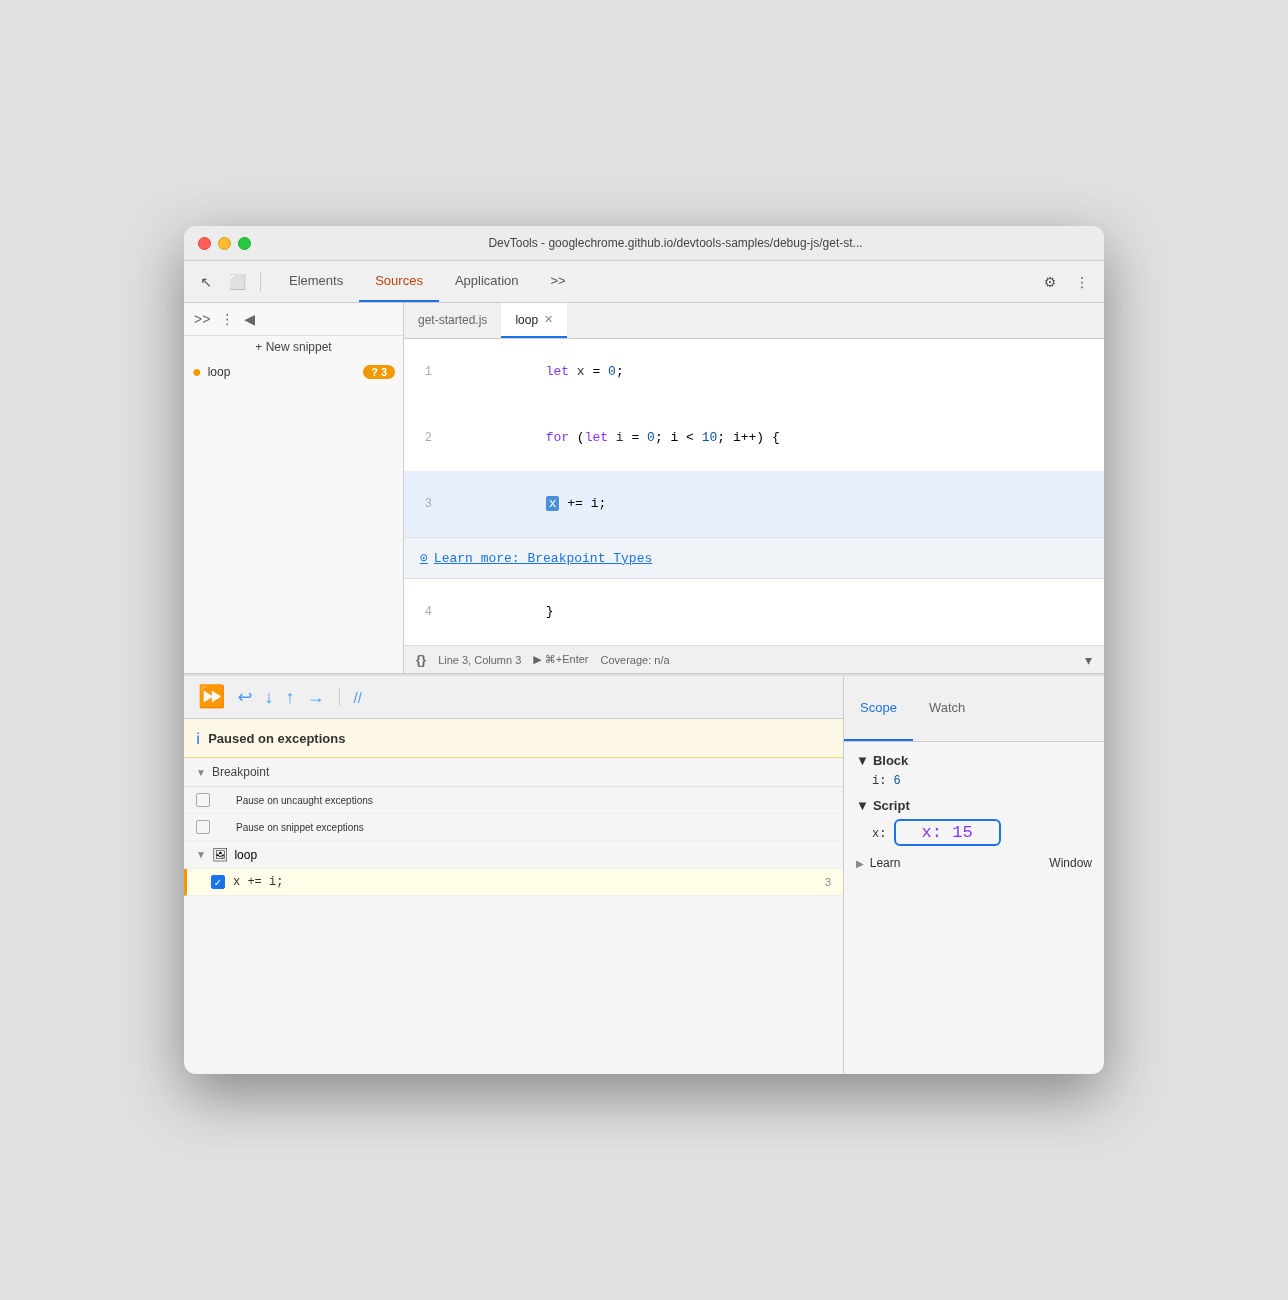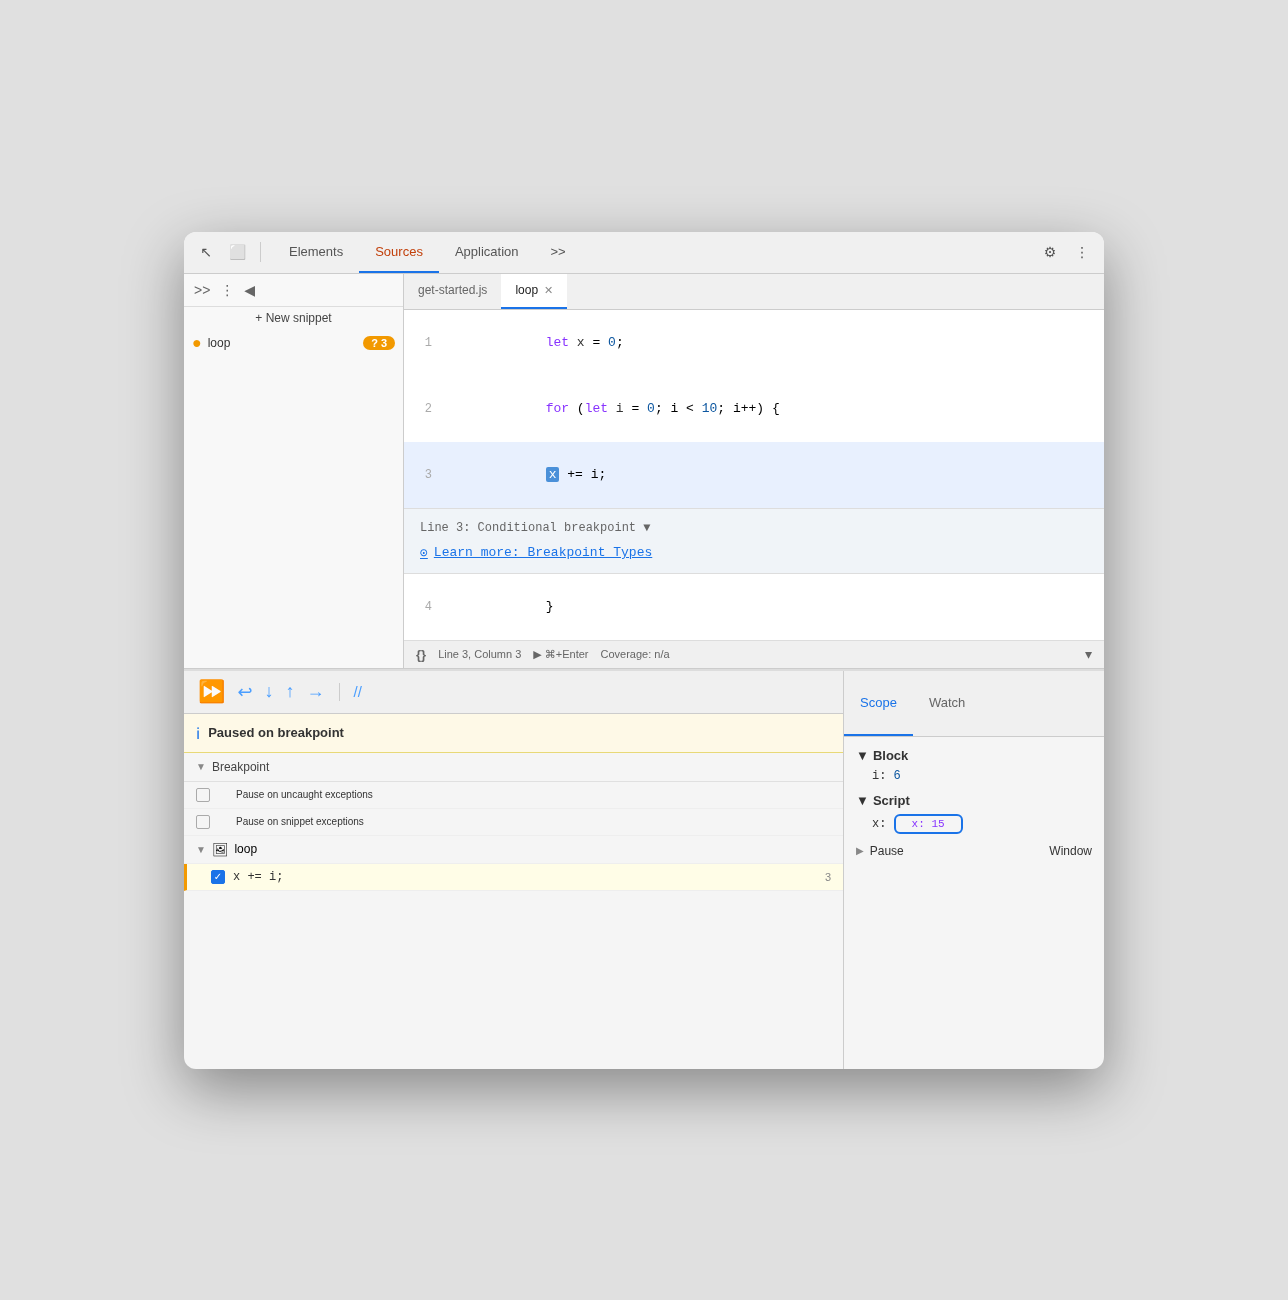--- a/index.html
+++ b/index.html
@@ -443,40 +443,48 @@
       color: #333;
       font-family: 'Courier New', monospace;
       font-size: 12px;
     }
     .scope-var-name { color: #333; }
     .scope-var-val { color: #0d57a0; }
     .x-val-box {
       display: inline-block;
       border: 2.5px solid #1a73e8;
       border-radius: 6px;
-      padding: 2px 16px;
+      padding: 2px 26px;
       font-family: 'Courier New', monospace;
-      font-size: 11px;
+      font-size: 17px;
     }
     .x-val-num { color: #8833ff; }
     .scope-global {
       display: flex;
       align-items: center;
       gap: 6px;
       padding: 3px 0;
       font-size: 12px;
       color: #333;
     }
     .tri-right { color: #888; font-size: 10px; }
   </style>
 </head>
 <body>
 
 <div class="window">
 
+  <div class="title-bar">
+    <div class="traffic-lights">
+      <div class="traffic-light tl-red"></div>
+      <div class="traffic-light tl-yellow"></div>
+      <div class="traffic-light tl-green"></div>
+    </div>
+    <div class="title-text">DevTools - googlechrome.github.io/devtools-samples/debug-js/get-st...</div>
+  </div>
 
   <div class="devtools-header">
     <div class="icon-btn">↖</div>
     <div class="icon-btn">⬜</div>
     <div class="header-sep"></div>
     <div class="header-tabs">
       <div class="header-tab">
         <span>Elements</span>
       </div>
       <div class="header-tab active">
@@ -543,23 +551,20 @@
         </div>
 
         <div class="code-line line-highlighted">
           <div class="line-number">3</div>
           <div class="line-code">
             <span style="background:#4a90d9;color:white;padding:0 3px;border-radius:2px;">x</span><span> += i;</span>
           </div>
         </div>
 
         <div class="breakpoint-popup">
-          <div class="bp-popup-header">
-            <span>Line 3:   Conditional breakpoint ▼</span>
-          </div>
           <div class="bp-learn-link">
             <span>⊙</span>
             <span>Learn more: Breakpoint Types</span>
           </div>
         </div>
 
         <div class="code-line">
           <div class="line-number">4</div>
           <div class="line-code">
             <span>}</span>
@@ -586,21 +591,21 @@
         <span class="debug-btn">↩</span>
         <span class="debug-btn">↓</span>
         <span class="debug-btn">↑</span>
         <span class="debug-btn">→</span>
         <div class="debug-sep"></div>
         <span class="debug-btn" style="font-size:15px;">//</span>
       </div>
 
       <div class="breakpoint-info">
         <span class="info-icon">ℹ</span>
-        <span class="breakpoint-info-text">Paused on breakpoint</span>
+        <span class="breakpoint-info-text">Paused on exceptions</span>
       </div>
 
       <div class="section-header">
         <span class="section-toggle">▼</span>
         <span>Breakpoint</span>
       </div>
       <div class="checkbox-item">
         <div class="cb"></div>
         <span>Pause on uncaught exceptions</span>
       </div>
@@ -654,19 +659,19 @@
           <div class="scope-var">
             <span class="scope-var-name">x: </span>
             <div class="x-val-box" style="display:inline-block;">
               <span class="x-val-num">x: </span><span class="x-val-num">15</span>
             </div>
           </div>
         </div>
 
         <div class="scope-global">
           <span class="tri-right">▶</span>
-          <span>Pause</span>
+          <span>Learn</span>
           <span style="margin-left:auto;">Window</span>
         </div>
       </div>
     </div>
   </div>
 </div>
 
 </body></html>

